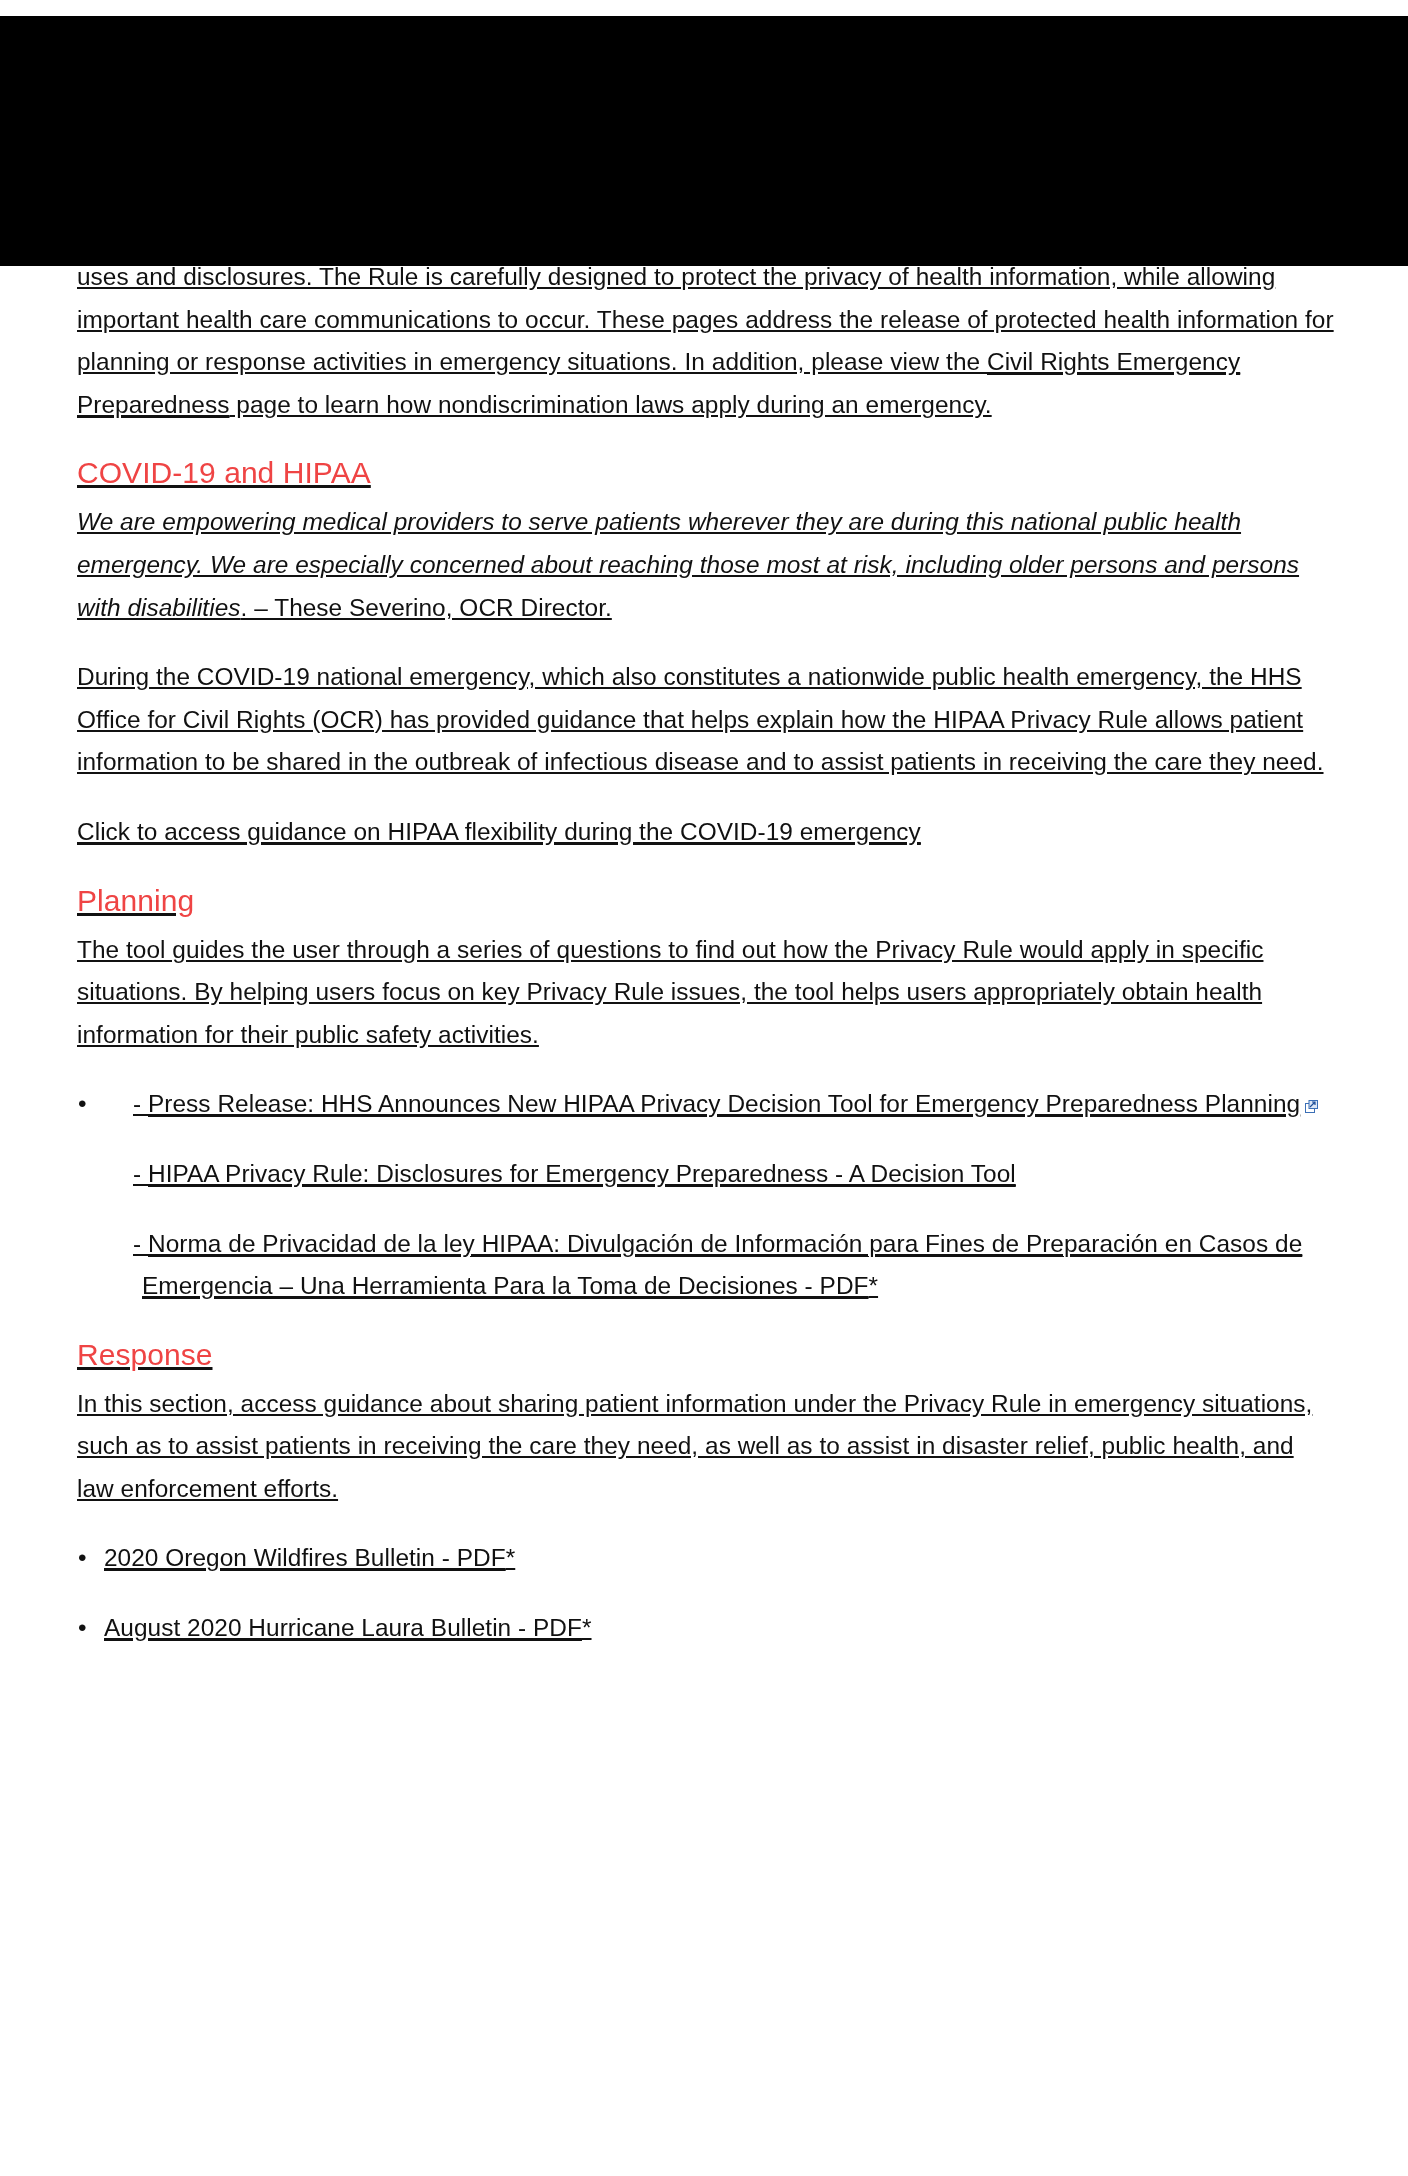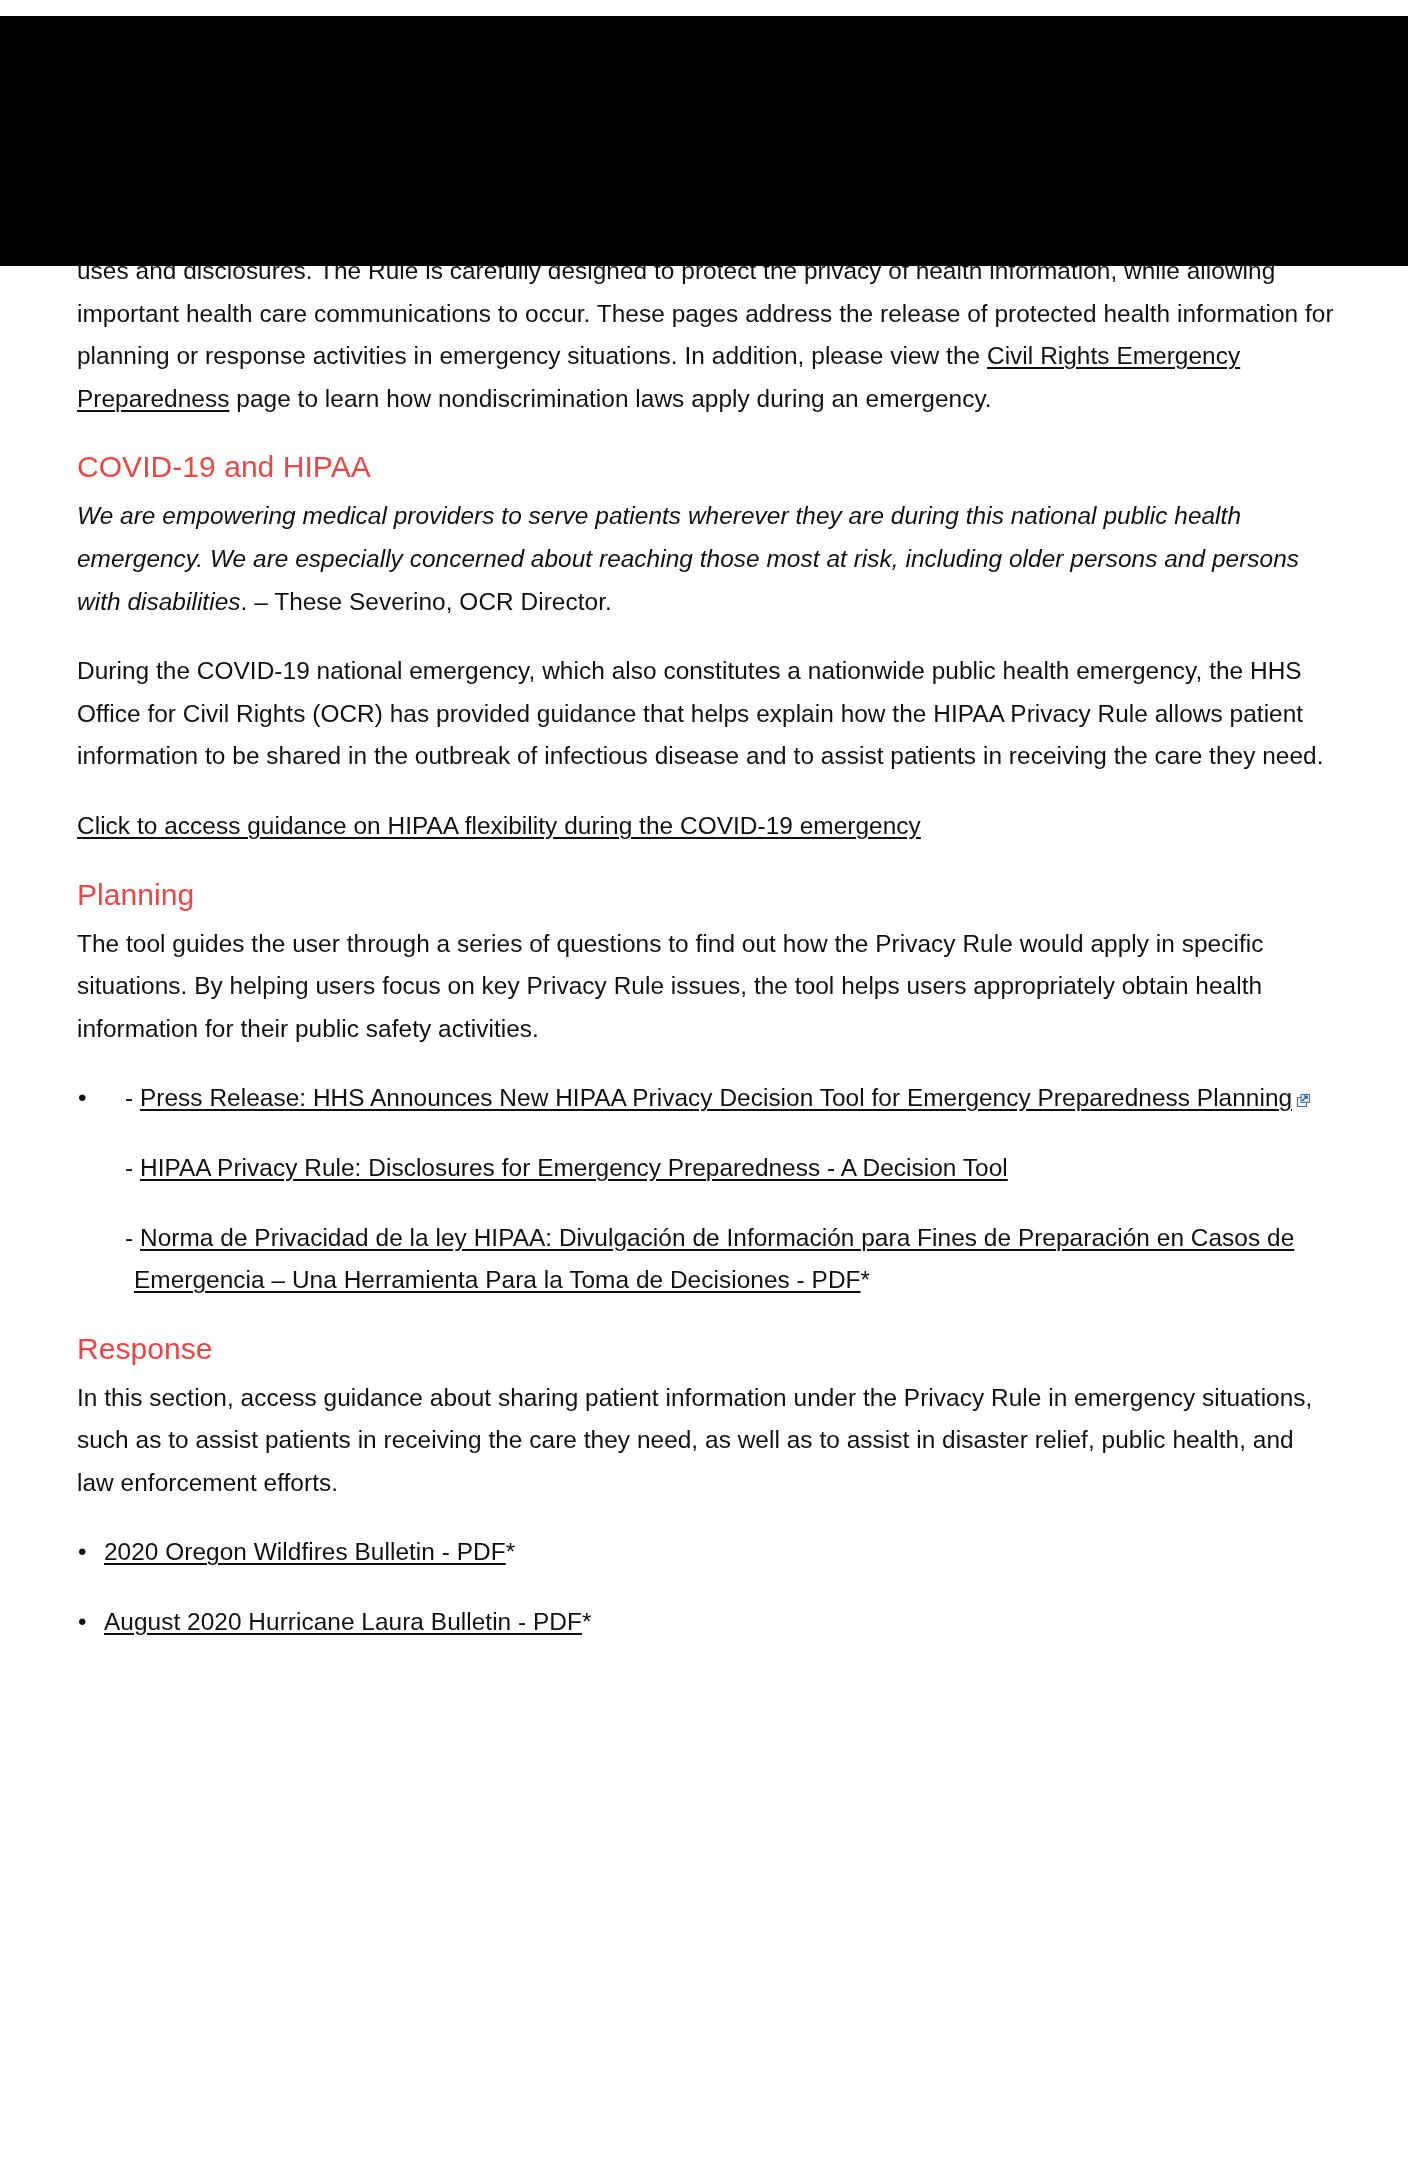--- a/index.html
+++ b/index.html
@@ -20,25 +20,26 @@
       left: 0;
       top: 16px;
       width: 1408px;
       height: 250px;
       background: #000000;
       z-index: 5;
     }
     .content {
       position: absolute;
       left: 77px;
-      top: 250px;
+      top: 256px;
       width: 1260px;
       font-size: 24.4px;
       line-height: 42.6px;
       letter-spacing: 0.05px;
+      text-decoration: underline;
     }
     p {
       margin: 0 0 27px 0;
     }
     h2 {
       font-weight: normal;
       font-size: 30px;
       line-height: 40px;
       margin: 15px 0 8px 0;
       color: #ef4444;
@@ -59,21 +60,21 @@
       position: relative;
       padding-left: 27px;
       margin-bottom: 27px;
     }
     ul.bullets > li .dot {
       position: absolute;
       left: 1px;
       top: 0;
     }
     .sub-list {
-      margin: 4px;
+      margin: 12px;
       padding: 0;
       list-style: none;
     }
     .sub-item {
       padding-left: 53px;
       text-indent: -9px;
       margin-bottom: 27px;
     }
     .ext-icon {
       display: inline-block;

